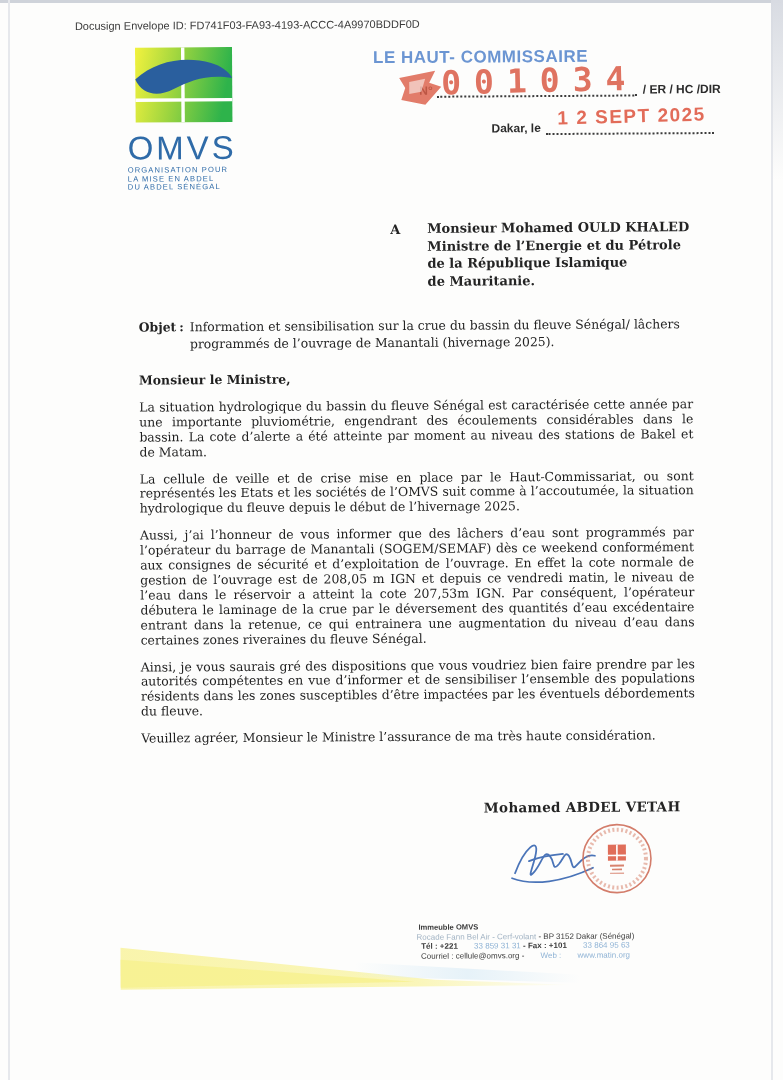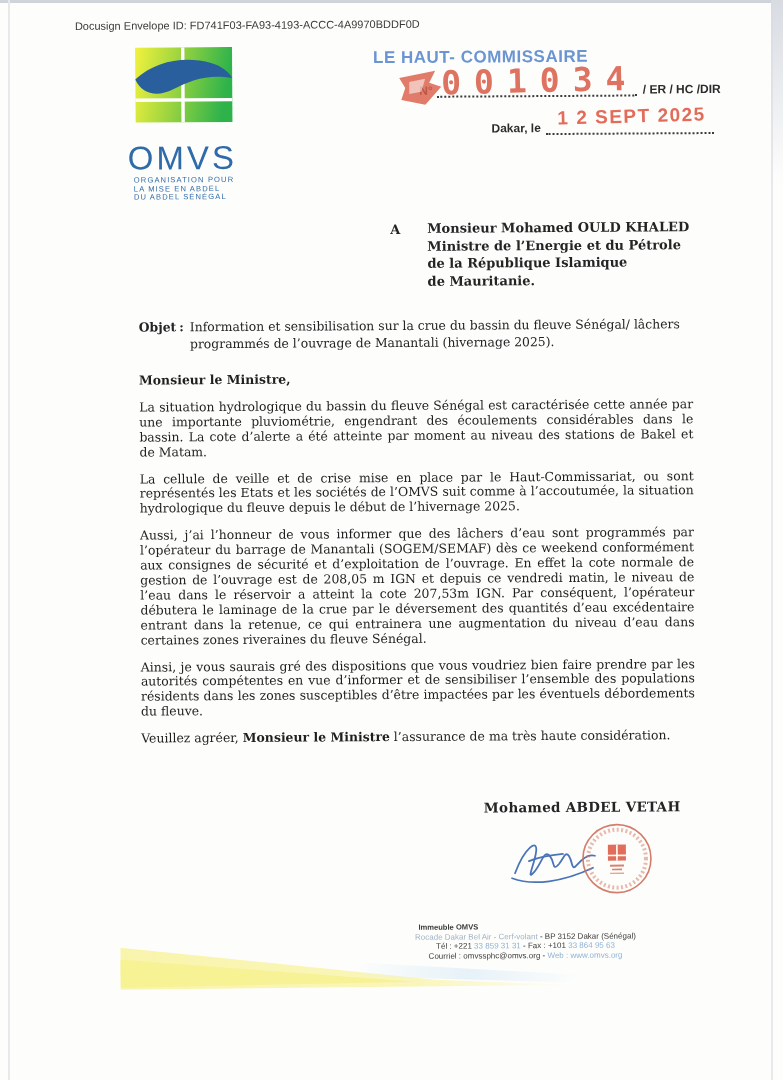--- a/index.html
+++ b/index.html
@@ -18,23 +18,23 @@
   .sheet{position:absolute;inset:0;transform:rotate(-0.35deg);}
 
   
   .docusign{position:absolute;left:78px;top:18px;
     font-family:"Liberation Sans",sans-serif;font-size:11px;color:#3b3b3b;}
 
   
   .logo{position:absolute;left:130px;top:46px;width:130px;}
   .logo-mark{display:block;margin-left:8px;}
   .logo-word{font-family:"Liberation Sans",sans-serif;font-size:33px;color:#2f6ba8;
-    letter-spacing:3px;line-height:30px;margin-top:20px;}
+    letter-spacing:3px;line-height:30px;margin-top:10px;}
   .logo-caption{font-family:"Liberation Sans",sans-serif;font-size:7.6px;color:#2f6ba8;
-    letter-spacing:1.1px;line-height:8.6px;margin-top:3px;margin-left:6px;}
+    letter-spacing:1.1px;line-height:8.6px;margin-top:3px;}
 
   
   .hc-block{position:absolute;left:360px;top:48px;width:370px;
     font-family:"Liberation Sans",sans-serif;}
   .hc-title{font-weight:bold;font-size:17px;color:#6b95d2;letter-spacing:0.5px;margin-left:16px;}
   .num-line{position:relative;margin-top:16px;margin-left:62px;display:flex;align-items:flex-end;
     font-weight:bold;font-size:12px;color:#2c2c2c;}
   .leader{border-bottom:2px dotted #3c3c3c;height:10px;}
   .num-leader{width:200px;margin:0 5px;}
   .stamp-number{position:absolute;left:22px;top:-22px;
@@ -59,36 +59,36 @@
   .obj-label{font-weight:bold;white-space:nowrap;}
   .obj-colon{font-weight:bold;margin:0 6px 0 3px;}
   .obj-text{flex:1;}
 
   
   .letter-body{position:absolute;left:140px;top:372px;width:554px;
     font-size:12.45px;line-height:14.9px;text-align:justify;color:#1f1f1f;}
   .salutation{font-weight:bold;margin:0 0 13px;}
   .letter-body p{margin:0 0 12px;}
   .closing{margin-bottom:0;}
-  .b{font-weight:bold;}
+  .b{font-weight:normal;}
 
   
   .sig-name{position:absolute;left:468px;top:800px;width:225px;text-align:center;
     font-weight:bold;font-size:13.5px;letter-spacing:0.3px;}
   .sig-script{position:absolute;left:503px;top:828px;}
   .round-stamp{position:absolute;left:575px;top:820px;}
 
   
   .footer{position:absolute;left:398px;top:923px;width:250px;
     font-family:"Liberation Sans",sans-serif;font-size:8px;line-height:9.6px;color:#3c3c3c;
     text-align:center;}
   .f-building{font-weight:bold;font-size:7.6px;text-align:left;margin-left:18px;}
   .light{color:#a3b4c4;}
-  .blue{color:#8fb3d5;}
-  .f-bold{font-weight:normal;text-align:right;}
+  .blue{color:#8fb3d5;margin-left:14px;}
+  .f-bold{font-weight:bold;text-align:right;}
 
   .wedge{position:absolute;left:112px;top:918px;}
 </style>
 </head>
 <body>
 
 <div class="edge-top"></div>
 <div class="edge-left"></div>
 <div class="edge-right"></div>
 <div class="corner-right"></div>
@@ -204,18 +204,18 @@
         <stop offset="1" stop-color="#dcedf7" stop-opacity="0"></stop>
       </linearGradient>
     </defs>
     <polygon points="6,28 320,62 460,68 6,70" fill="url(#wg)"></polygon>
     <polygon points="6,40 300,64 6,68" fill="#f7f18f" opacity="0.85"></polygon>
     <polygon points="240,44 466,58 466,66 240,58" fill="url(#bg2)"></polygon>
   </svg>
 
   <div class="footer">
     <div class="f-building">Immeuble OMVS</div>
-    <div><span class="light">Rocade Dakar Bel Air - Cerf-volant</span> <span>- BP 3152 Dakar (Sénégal)</span></div>
+    <div><span class="light">Rocade Fann Bel Air - Cerf-volant</span> <span>- BP 3152 Dakar (Sénégal)</span></div>
     <div><span class="f-bold">Tél : +221</span> <span class="blue">33 859 31 31</span> <span class="f-bold">- Fax : +101</span> <span class="blue">33 864 95 63</span></div>
-    <div><span>Courriel :</span> <span>omvssphc@omvs.org</span> <span>-</span> <span class="blue">Web :</span> <span class="blue">www.omvs.org</span></div>
+    <div><span>Courriel :</span> <span>cellule@omvs.org</span> <span>-</span> <span class="blue">Web :</span> <span class="blue">www.matin.org</span></div>
   </div>
 
 </div>
 
 </body></html>

